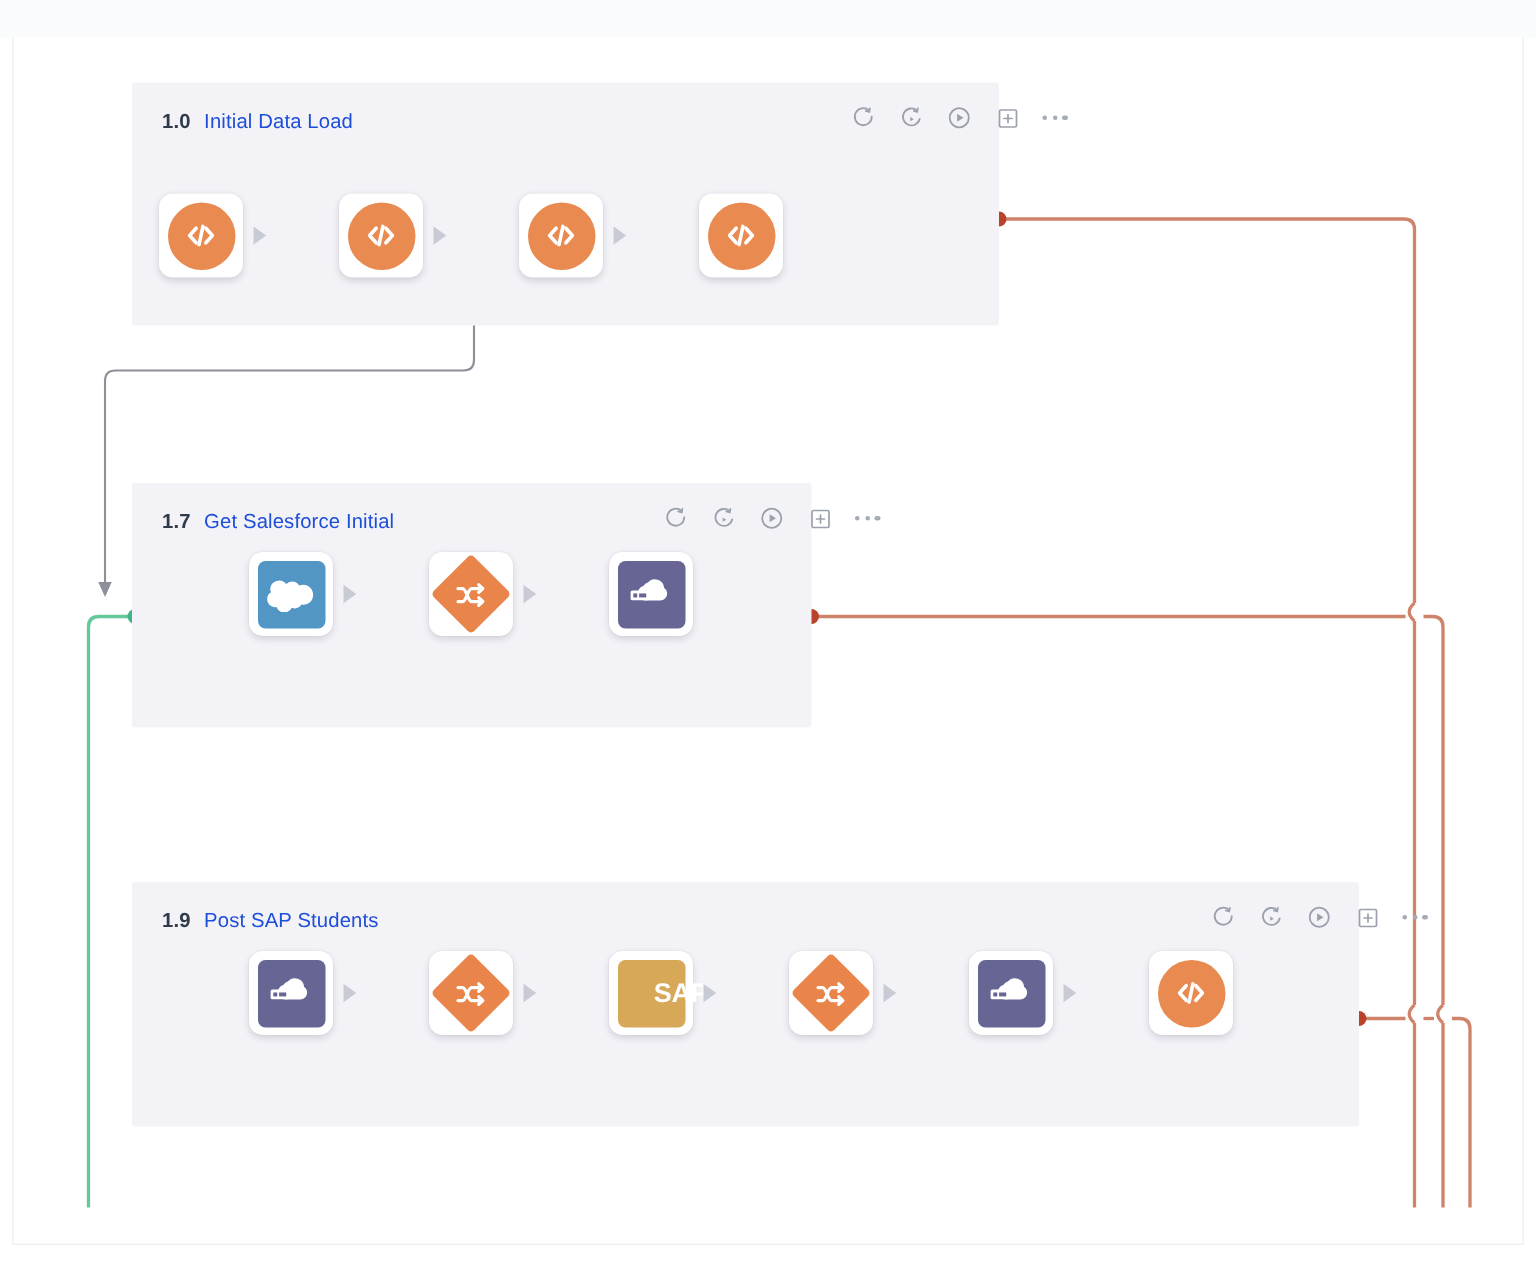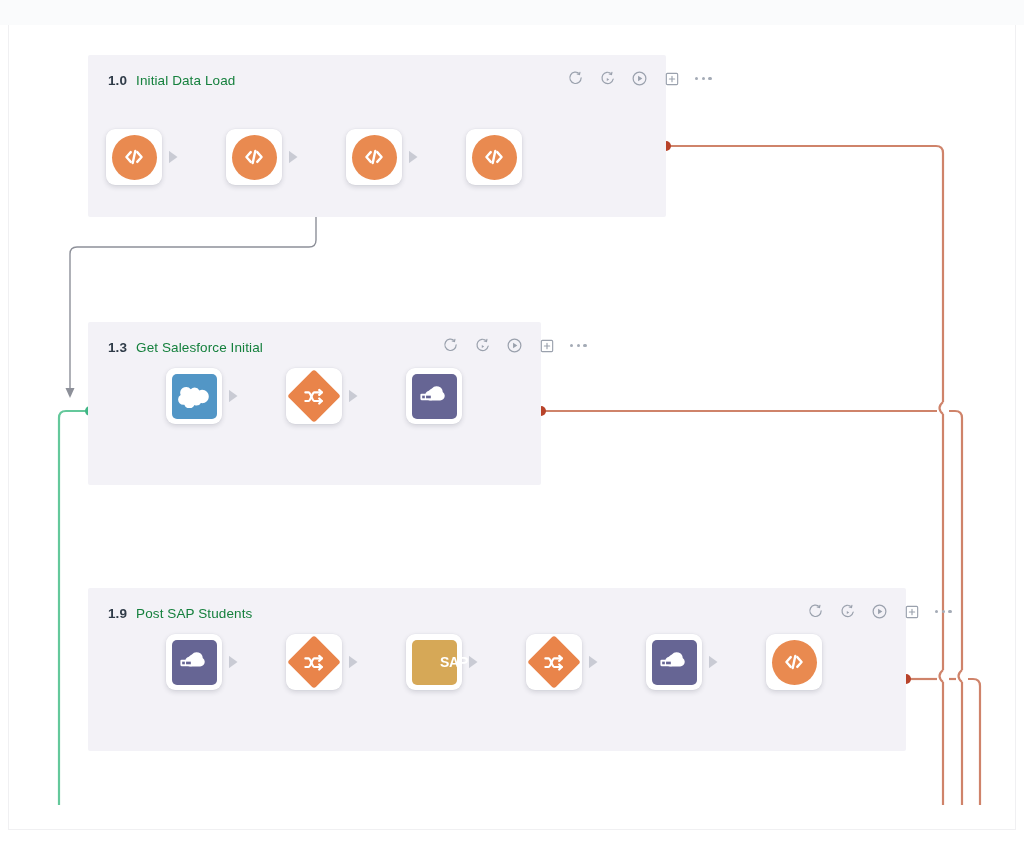--- a/index.html
+++ b/index.html
@@ -61,21 +61,21 @@
   }
   .panel-index {
     font-size: 13.5px;
     font-weight: bold;
     color: #2f3b48;
     letter-spacing: 0.1px;
   }
   .panel-title {
     font-size: 13.5px;
     font-weight: normal;
-    color: #15803d;
+    color: #1d4ed8;
     letter-spacing: 0.1px;
   }
   .panel-actions {
     position: absolute;
     top: 14px;
     display: flex;
     align-items: center;
     gap: 13px;
   }
   .act {
@@ -142,21 +142,21 @@
     width: 45px; height: 45px;
     border-radius: 5px;
     display: flex; align-items: center; justify-content: center;
   }
   .ic-sf { background: #5296c6; }
   .ic-rest { background: #666594; }
   .ic-sap { background: #d6a857; }
   .sap-text {
     color: #ffffff;
     font-weight: bold;
-    font-size: 14px;
+    font-size: 18px;
     letter-spacing: -0.2px;
     font-family: "Liberation Sans", sans-serif;
     margin-left: 40px;
   }
   .ic-diamond {
     width: 38px; height: 38px;
     background: #e9844a;
     transform: rotate(45deg);
     border-radius: 3px;
     display: flex; align-items: center; justify-content: center;
@@ -296,21 +296,21 @@
                 <path d="M13.2 6.4 10.8 17.6"></path>
               </svg>
           </span>
         </div>
       </div>
     </div>
   </div>
 
   <div class="panel" style="left:88px; top:322px; width:453px; height:163px;">
     <div class="panel-header">
-      <span class="panel-index">1.3</span>
+      <span class="panel-index">1.7</span>
       <span class="panel-title">Get Salesforce Initial</span>
     </div>
     <div class="panel-actions" style="left:353px;">
       <div class="act">
         <svg width="17" height="17" viewBox="0 0 24 24" fill="none" stroke="currentColor" stroke-width="1.7" stroke-linecap="round">
             <path d="M20 11a8 8 0 1 1-2.6-5.9"></path>
             <path d="M18.2 3.2 17.6 6.4 14.4 5.6"></path>
           </svg>
       </div>
       <div class="act">

